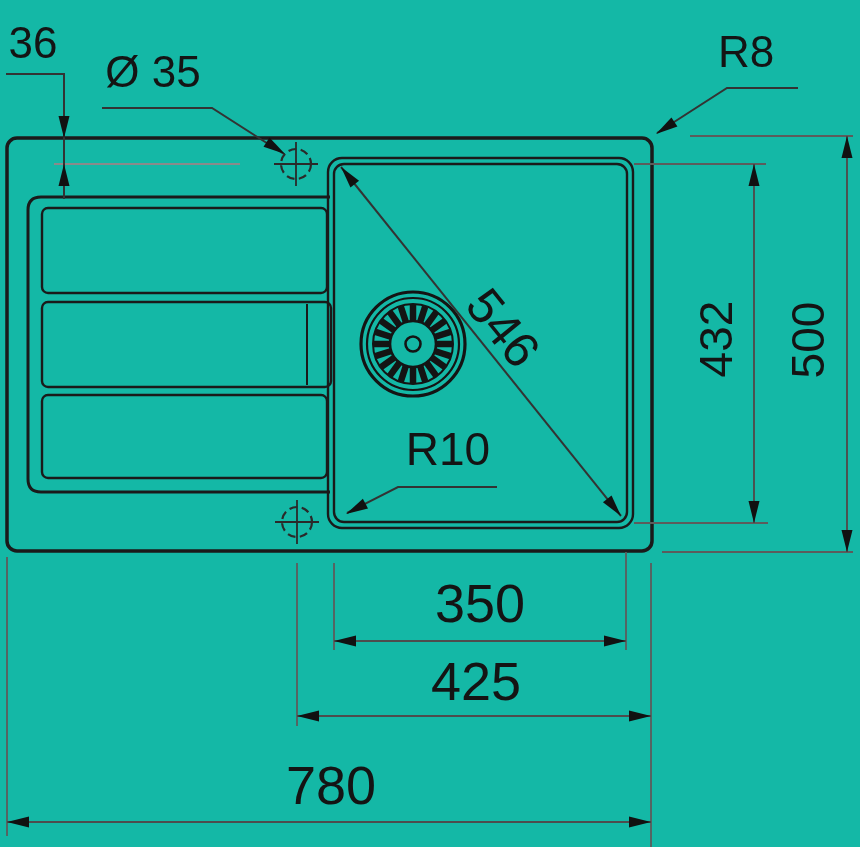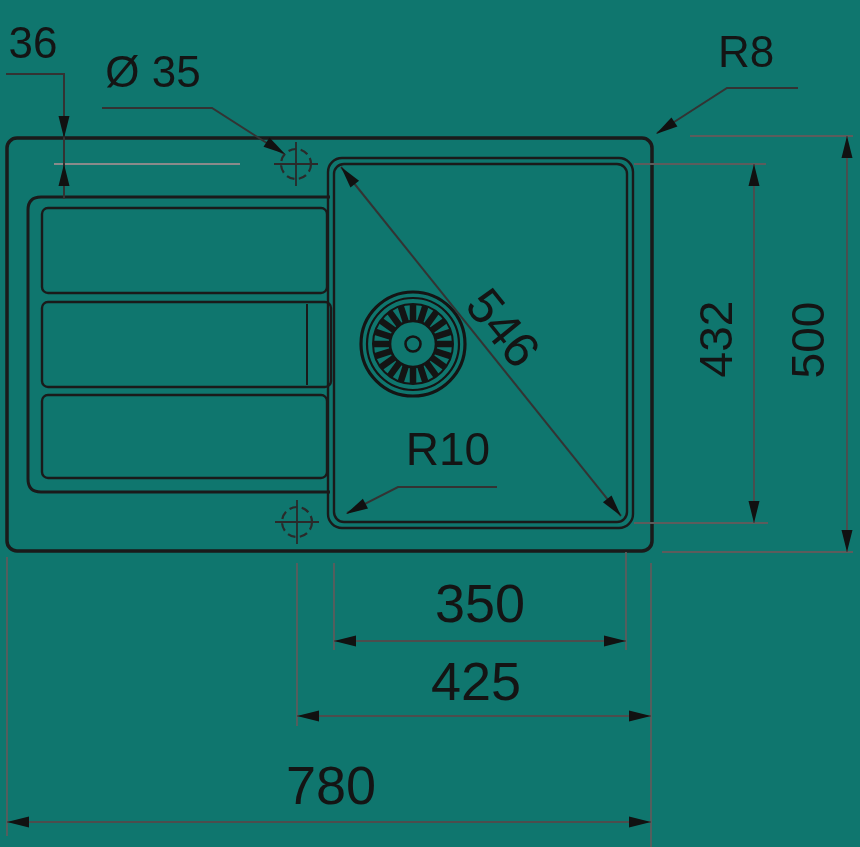--- a/index.html
+++ b/index.html
@@ -4,21 +4,21 @@
 <style>
   html, body {
     margin: 0;
     padding: 0;
     background: #ffffff;
   }
   .stage {
     position: relative;
     width: 860px;
     height: 847px;
-    background: #0f766e;
+    background: #14b8a6;
     overflow: hidden;
     font-family: "Liberation Sans", sans-serif;
   }
   svg text {
     font-family: "Liberation Sans", sans-serif;
     fill: #141414;
   }
   .t-callout { font-size: 44px; }
   .t-callout-r10 { font-size: 46px; }
   .t-dim-big { font-size: 54px; }

